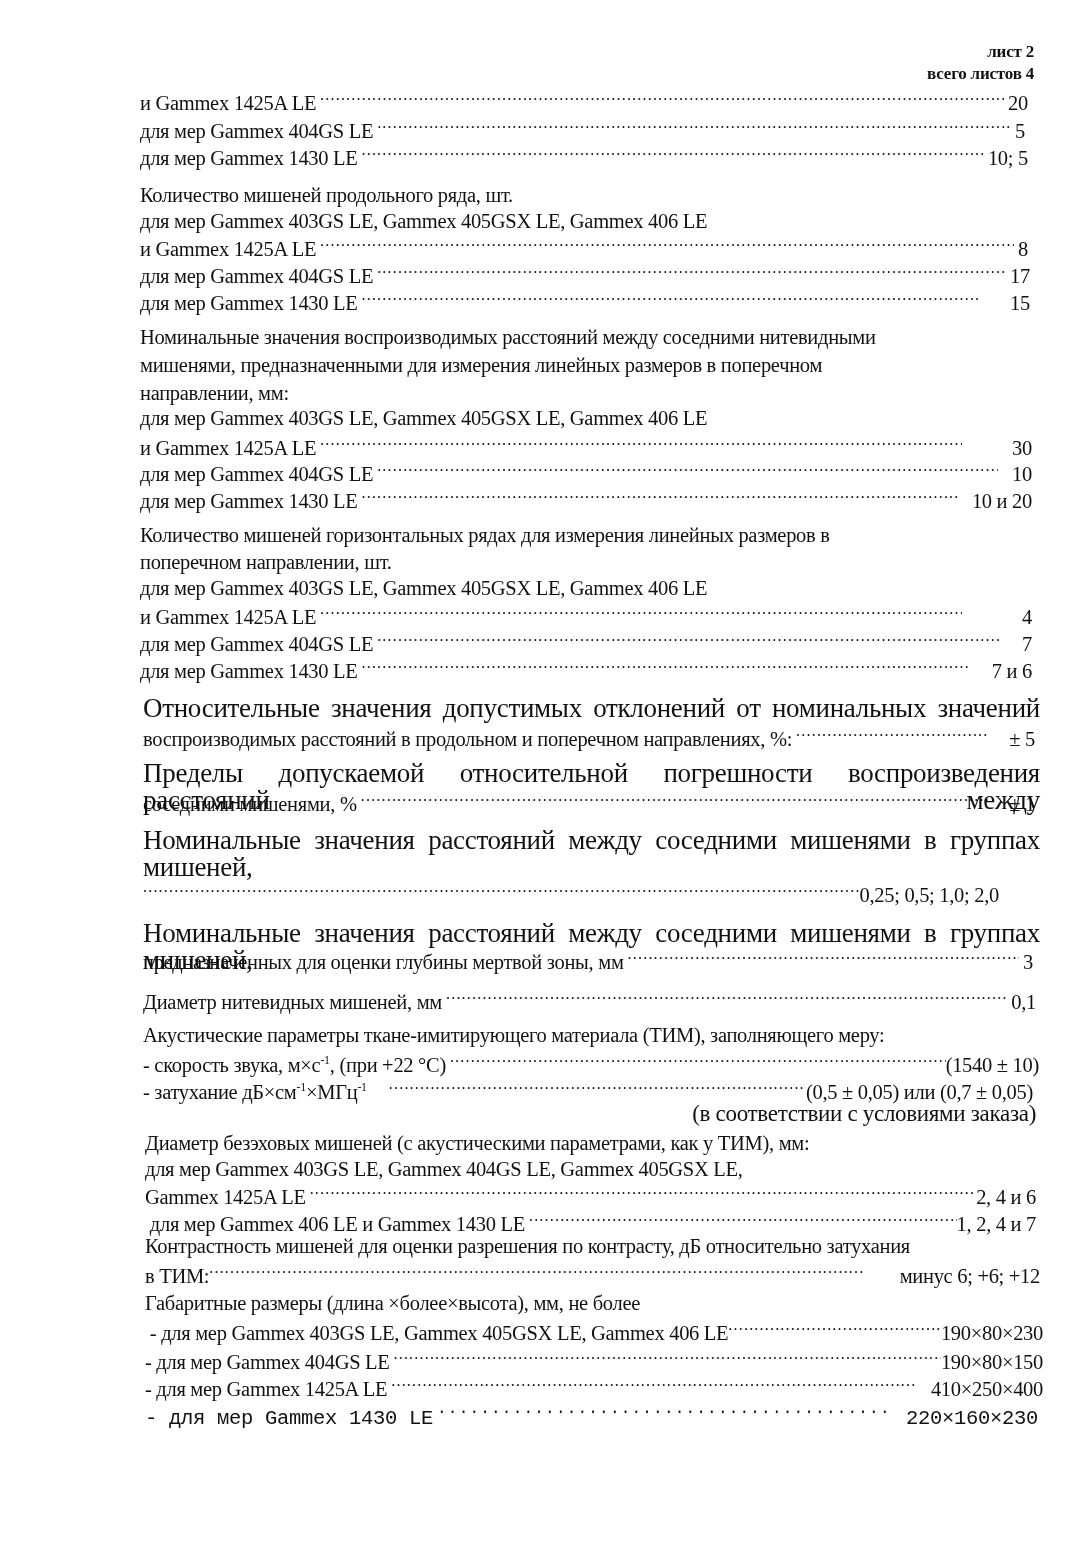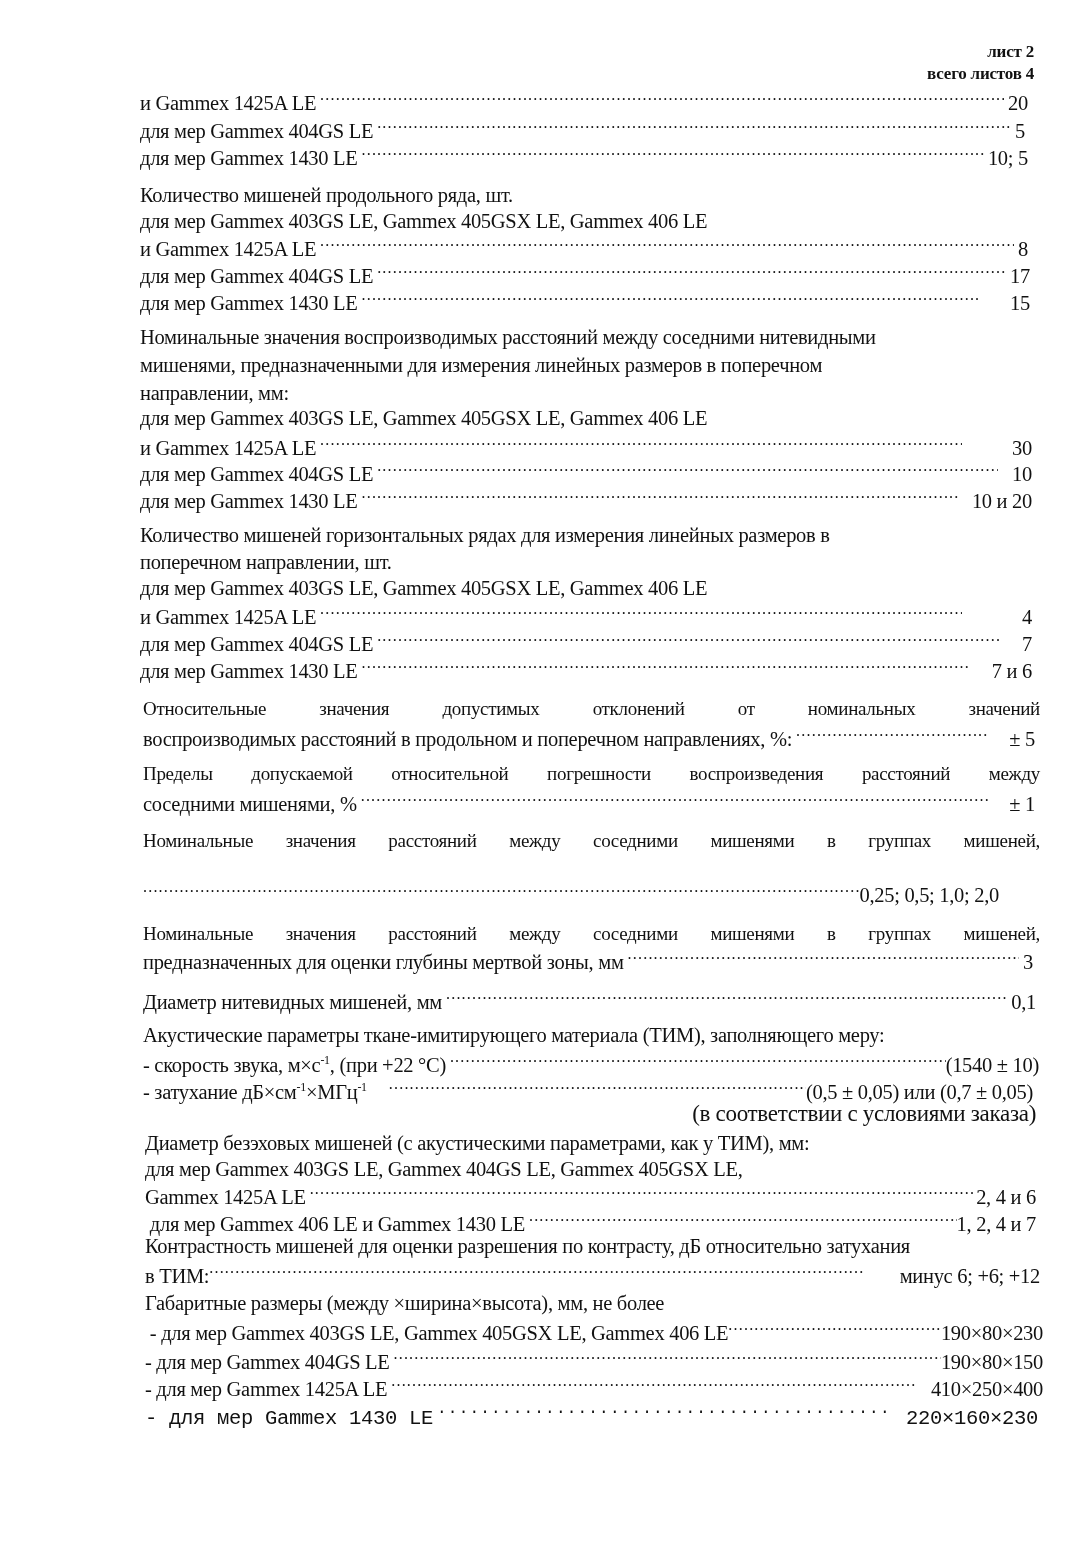--- a/index.html
+++ b/index.html
@@ -17,21 +17,21 @@
   .line .lbl { flex: 0 0 auto; }
   .line .dots {
     flex: 1 1 auto; overflow: hidden; margin: 0 4px; height: 24px; position: relative;
   }
   .line .dots::before {
     content: "........................................................................................................................................................................................................................................";
     position: absolute; left: 0; bottom: 2px; letter-spacing: 1.2px; font-size: 16px; white-space: nowrap;
   }
   .line .val { flex: 0 0 auto; }
   .para {
-    position: absolute; left: 143px; width: 897px; font-size: 19px; line-height: 27px;
+    position: absolute; left: 143px; width: 897px; font-size: 27px; line-height: 27px;
     text-align: justify; text-align-last: auto; letter-spacing: -0.3px;
   }
   .para.justify-all { text-align-last: justify; }
   .plain { position: absolute; left: 140px; font-size: 20.5px; line-height: 26px; white-space: nowrap; letter-spacing: -0.3px; }
   sup { font-size: 12px; vertical-align: 8px; line-height: 0; }
   .right-note { position: absolute; right: 50px; font-size: 23px; white-space: nowrap; letter-spacing: -0.3px; }
 </style>
 </head>
 <body>
 
@@ -172,21 +172,21 @@
     <span class="val">1, 2, 4 и 7</span>
   </div>
 
   <div class="plain" style="top:1233px;left:145px;">Контрастность мишеней для оценки разрешения по контрасту, дБ относительно затухания</div>
   <div class="line" style="top:1259px;left:145px;width:895px;">
     <span class="lbl">в ТИМ:</span>
     <span class="dots" style="margin-left:0;margin-right:36px;"></span>
     <span class="val">минус 6; +6; +12</span>
   </div>
 
-  <div class="plain" style="top:1290px;left:145px;">Габаритные размеры (между ×ширина×высота), мм, не более</div>
+  <div class="plain" style="top:1290px;left:145px;">Габаритные размеры (длина ×более×высота), мм, не более</div>
   <div class="line" style="top:1316px;left:145px;width:898px;white-space:pre;">
     <span class="lbl" style="white-space:pre;"> - для мер Gammex 403GS LE, Gammex 405GSX LE, Gammex 406 LE</span>
     <span class="dots" style="margin-left:0;margin-right:0;"></span>
     <span class="val">190×80×230</span>
   </div>
   <div class="line" style="top:1345px;left:145px;width:898px;">
     <span class="lbl">- для мер Gammex 404GS LE</span>
     <span class="dots" style="margin-right:0;"></span>
     <span class="val">190×80×150</span>
   </div>

